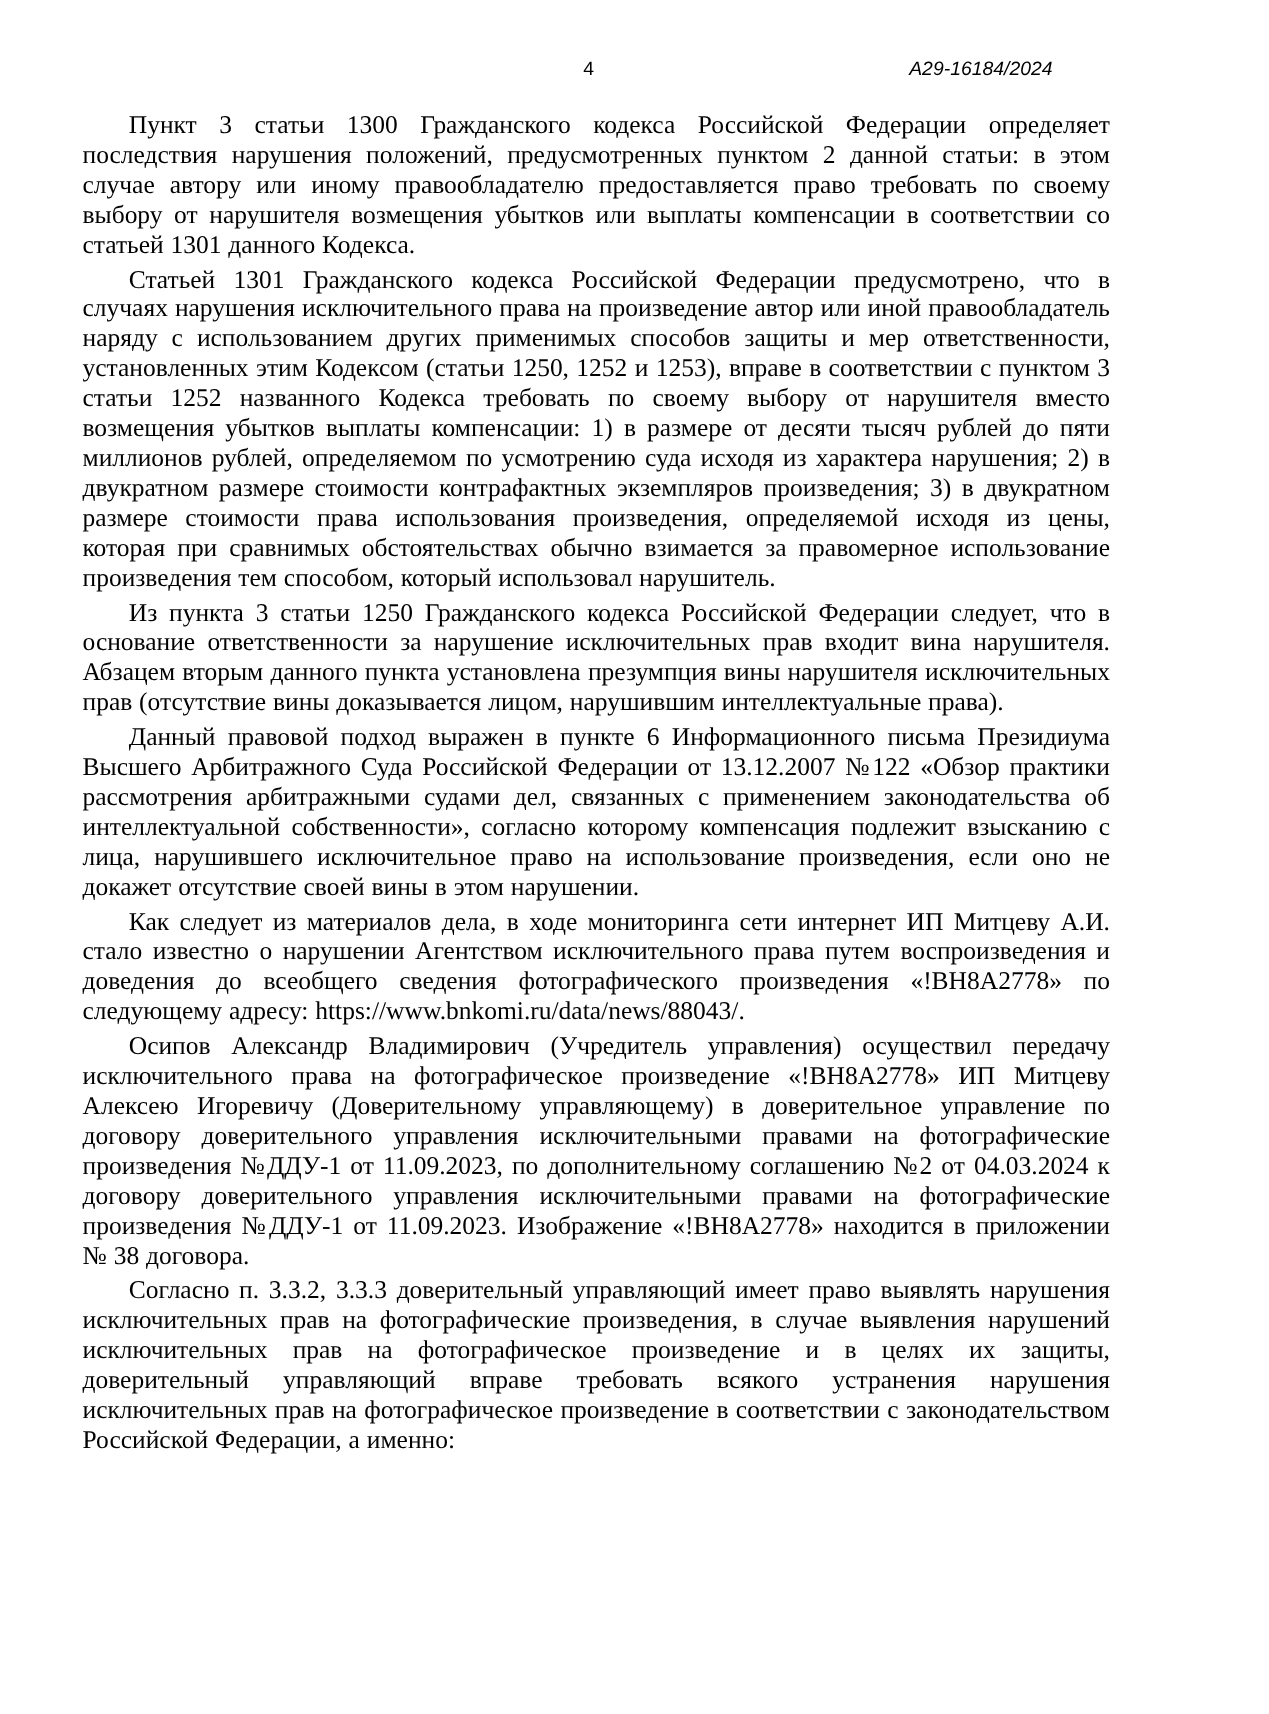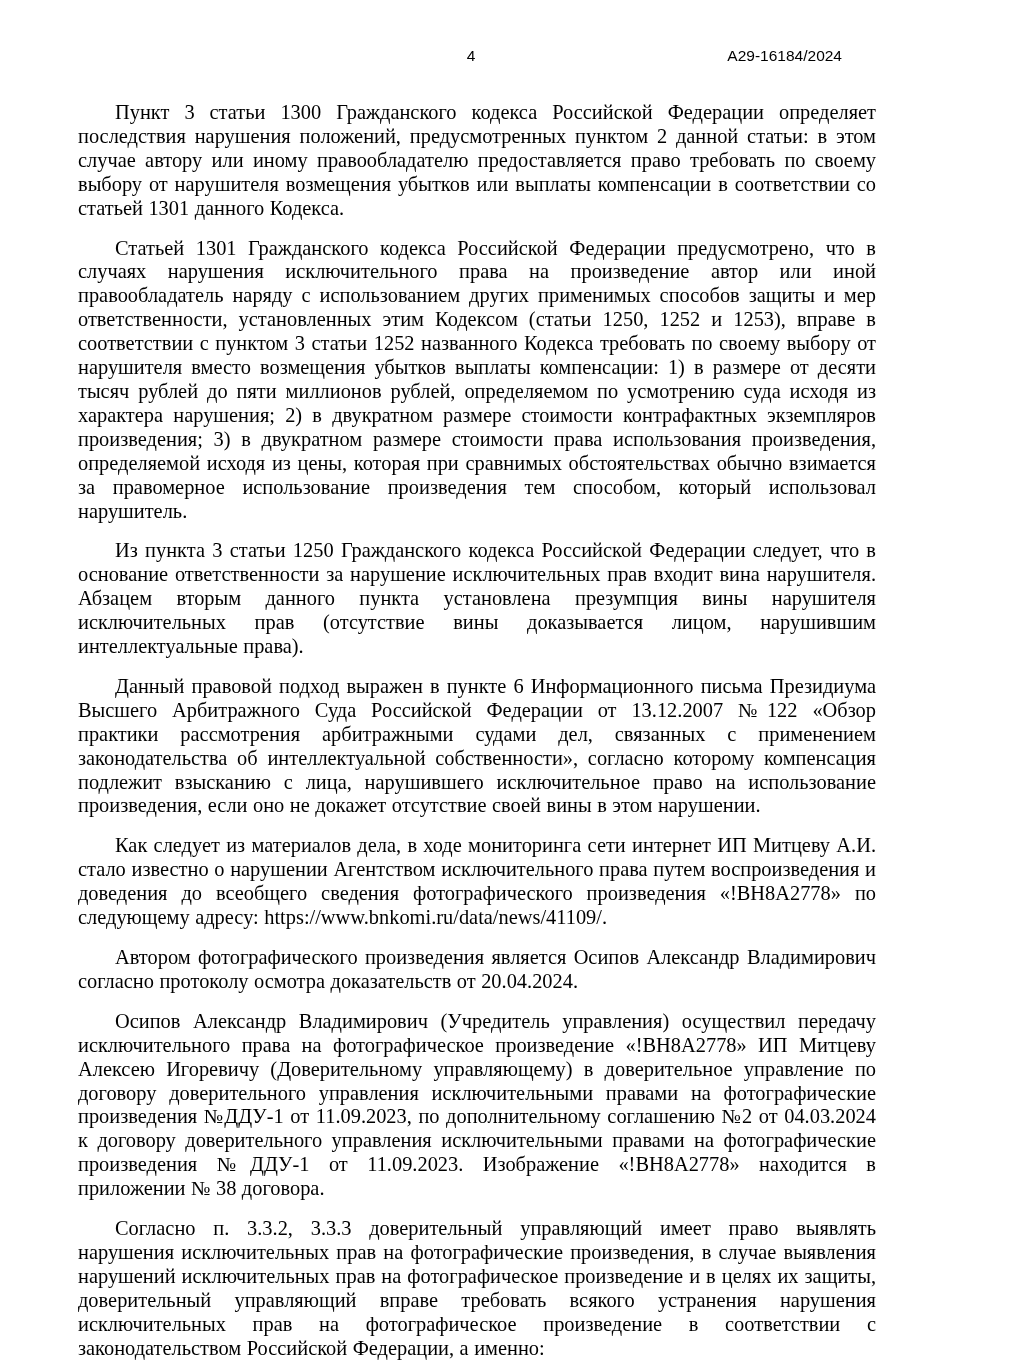--- a/index.html
+++ b/index.html
@@ -28,51 +28,51 @@
   .page-num {
     position: absolute;
     left: 0;
     width: 942px;
     text-align: center;
   }
   .case-num {
     position: absolute;
     right: 173px;
     white-space: nowrap;
+    font-style: italic;
   }
   .content {
     position: absolute;
     top: 85px;
     left: 62px;
     width: 830px;
     font-family: "Liberation Serif", serif;
     font-size: 20.4px;
     line-height: 23.9px;
     text-align: justify;
     color: #000000;
   }
   .content p {
-    margin: 16px;
+    margin: 4px;
     padding: 0;
     text-indent: 37px;
     word-spacing: 0.02em;
   }
 </style>
 </head>
 <body>
 
 <div class="page">
   <div class="header">
     <span class="page-num">4</span>
     <span class="case-num">А29-16184/2024</span>
   </div>
 
   <div class="content">
     <p>Пункт 3 статьи 1300 Гражданского кодекса Российской Федерации определяет последствия нарушения положений, предусмотренных пунктом 2 данной статьи: в этом случае автору или иному правообладателю предоставляется право требовать по своему выбору от нарушителя возмещения убытков или выплаты компенсации в соответствии со статьей 1301 данного Кодекса.</p>
     <p>Статьей 1301 Гражданского кодекса Российской Федерации предусмотрено, что в случаях нарушения исключительного права на произведение автор или иной правообладатель наряду с использованием других применимых способов защиты и мер ответственности, установленных этим Кодексом (статьи 1250, 1252 и 1253), вправе в соответствии с пунктом 3 статьи 1252 названного Кодекса требовать по своему выбору от нарушителя вместо возмещения убытков выплаты компенсации: 1) в размере от десяти тысяч рублей до пяти миллионов рублей, определяемом по усмотрению суда исходя из характера нарушения; 2) в двукратном размере стоимости контрафактных экземпляров произведения; 3) в двукратном размере стоимости права использования произведения, определяемой исходя из цены, которая при сравнимых обстоятельствах обычно взимается за правомерное использование произведения тем способом, который использовал нарушитель.</p>
     <p>Из пункта 3 статьи 1250 Гражданского кодекса Российской Федерации следует, что в основание ответственности за нарушение исключительных прав входит вина нарушителя. Абзацем вторым данного пункта установлена презумпция вины нарушителя исключительных прав (отсутствие вины доказывается лицом, нарушившим интеллектуальные права).</p>
     <p>Данный правовой подход выражен в пункте 6 Информационного письма Президиума Высшего Арбитражного Суда Российской Федерации от 13.12.2007 №122 «Обзор практики рассмотрения арбитражными судами дел, связанных с применением законодательства об интеллектуальной собственности», согласно которому компенсация подлежит взысканию с лица, нарушившего исключительное право на использование произведения, если оно не докажет отсутствие своей вины в этом нарушении.</p>
-    <p>Как следует из материалов дела, в ходе мониторинга сети интернет ИП Митцеву А.И. стало известно о нарушении Агентством исключительного права путем воспроизведения и доведения до всеобщего сведения фотографического произведения «!BH8A2778» по следующему адресу: https://www.bnkomi.ru/data/news/41109/.</p>
-    <p>Автором фотографического произведения является Осипов Александр Владимирович согласно протоколу осмотра доказательств от 20.04.2024.</p>
+    <p>Как следует из материалов дела, в ходе мониторинга сети интернет ИП Митцеву А.И. стало известно о нарушении Агентством исключительного права путем воспроизведения и доведения до всеобщего сведения фотографического произведения «!BH8A2778» по следующему адресу: https://www.bnkomi.ru/data/news/88043/.</p>
     <p>Осипов Александр Владимирович (Учредитель управления) осуществил передачу исключительного права на фотографическое произведение «!BH8A2778» ИП Митцеву Алексею Игоревичу (Доверительному управляющему) в доверительное управление по договору доверительного управления исключительными правами на фотографические произведения №ДДУ-1 от 11.09.2023, по дополнительному соглашению №2 от 04.03.2024 к договору доверительного управления исключительными правами на фотографические произведения №ДДУ-1 от 11.09.2023. Изображение «!BH8A2778» находится в приложении № 38 договора.</p>
     <p>Согласно п. 3.3.2, 3.3.3 доверительный управляющий имеет право выявлять нарушения исключительных прав на фотографические произведения, в случае выявления нарушений исключительных прав на фотографическое произведение и в целях их защиты, доверительный управляющий вправе требовать всякого устранения нарушения исключительных прав на фотографическое произведение в соответствии с законодательством Российской Федерации, а именно:</p>
   </div>
 </div>
 
 </body></html>

